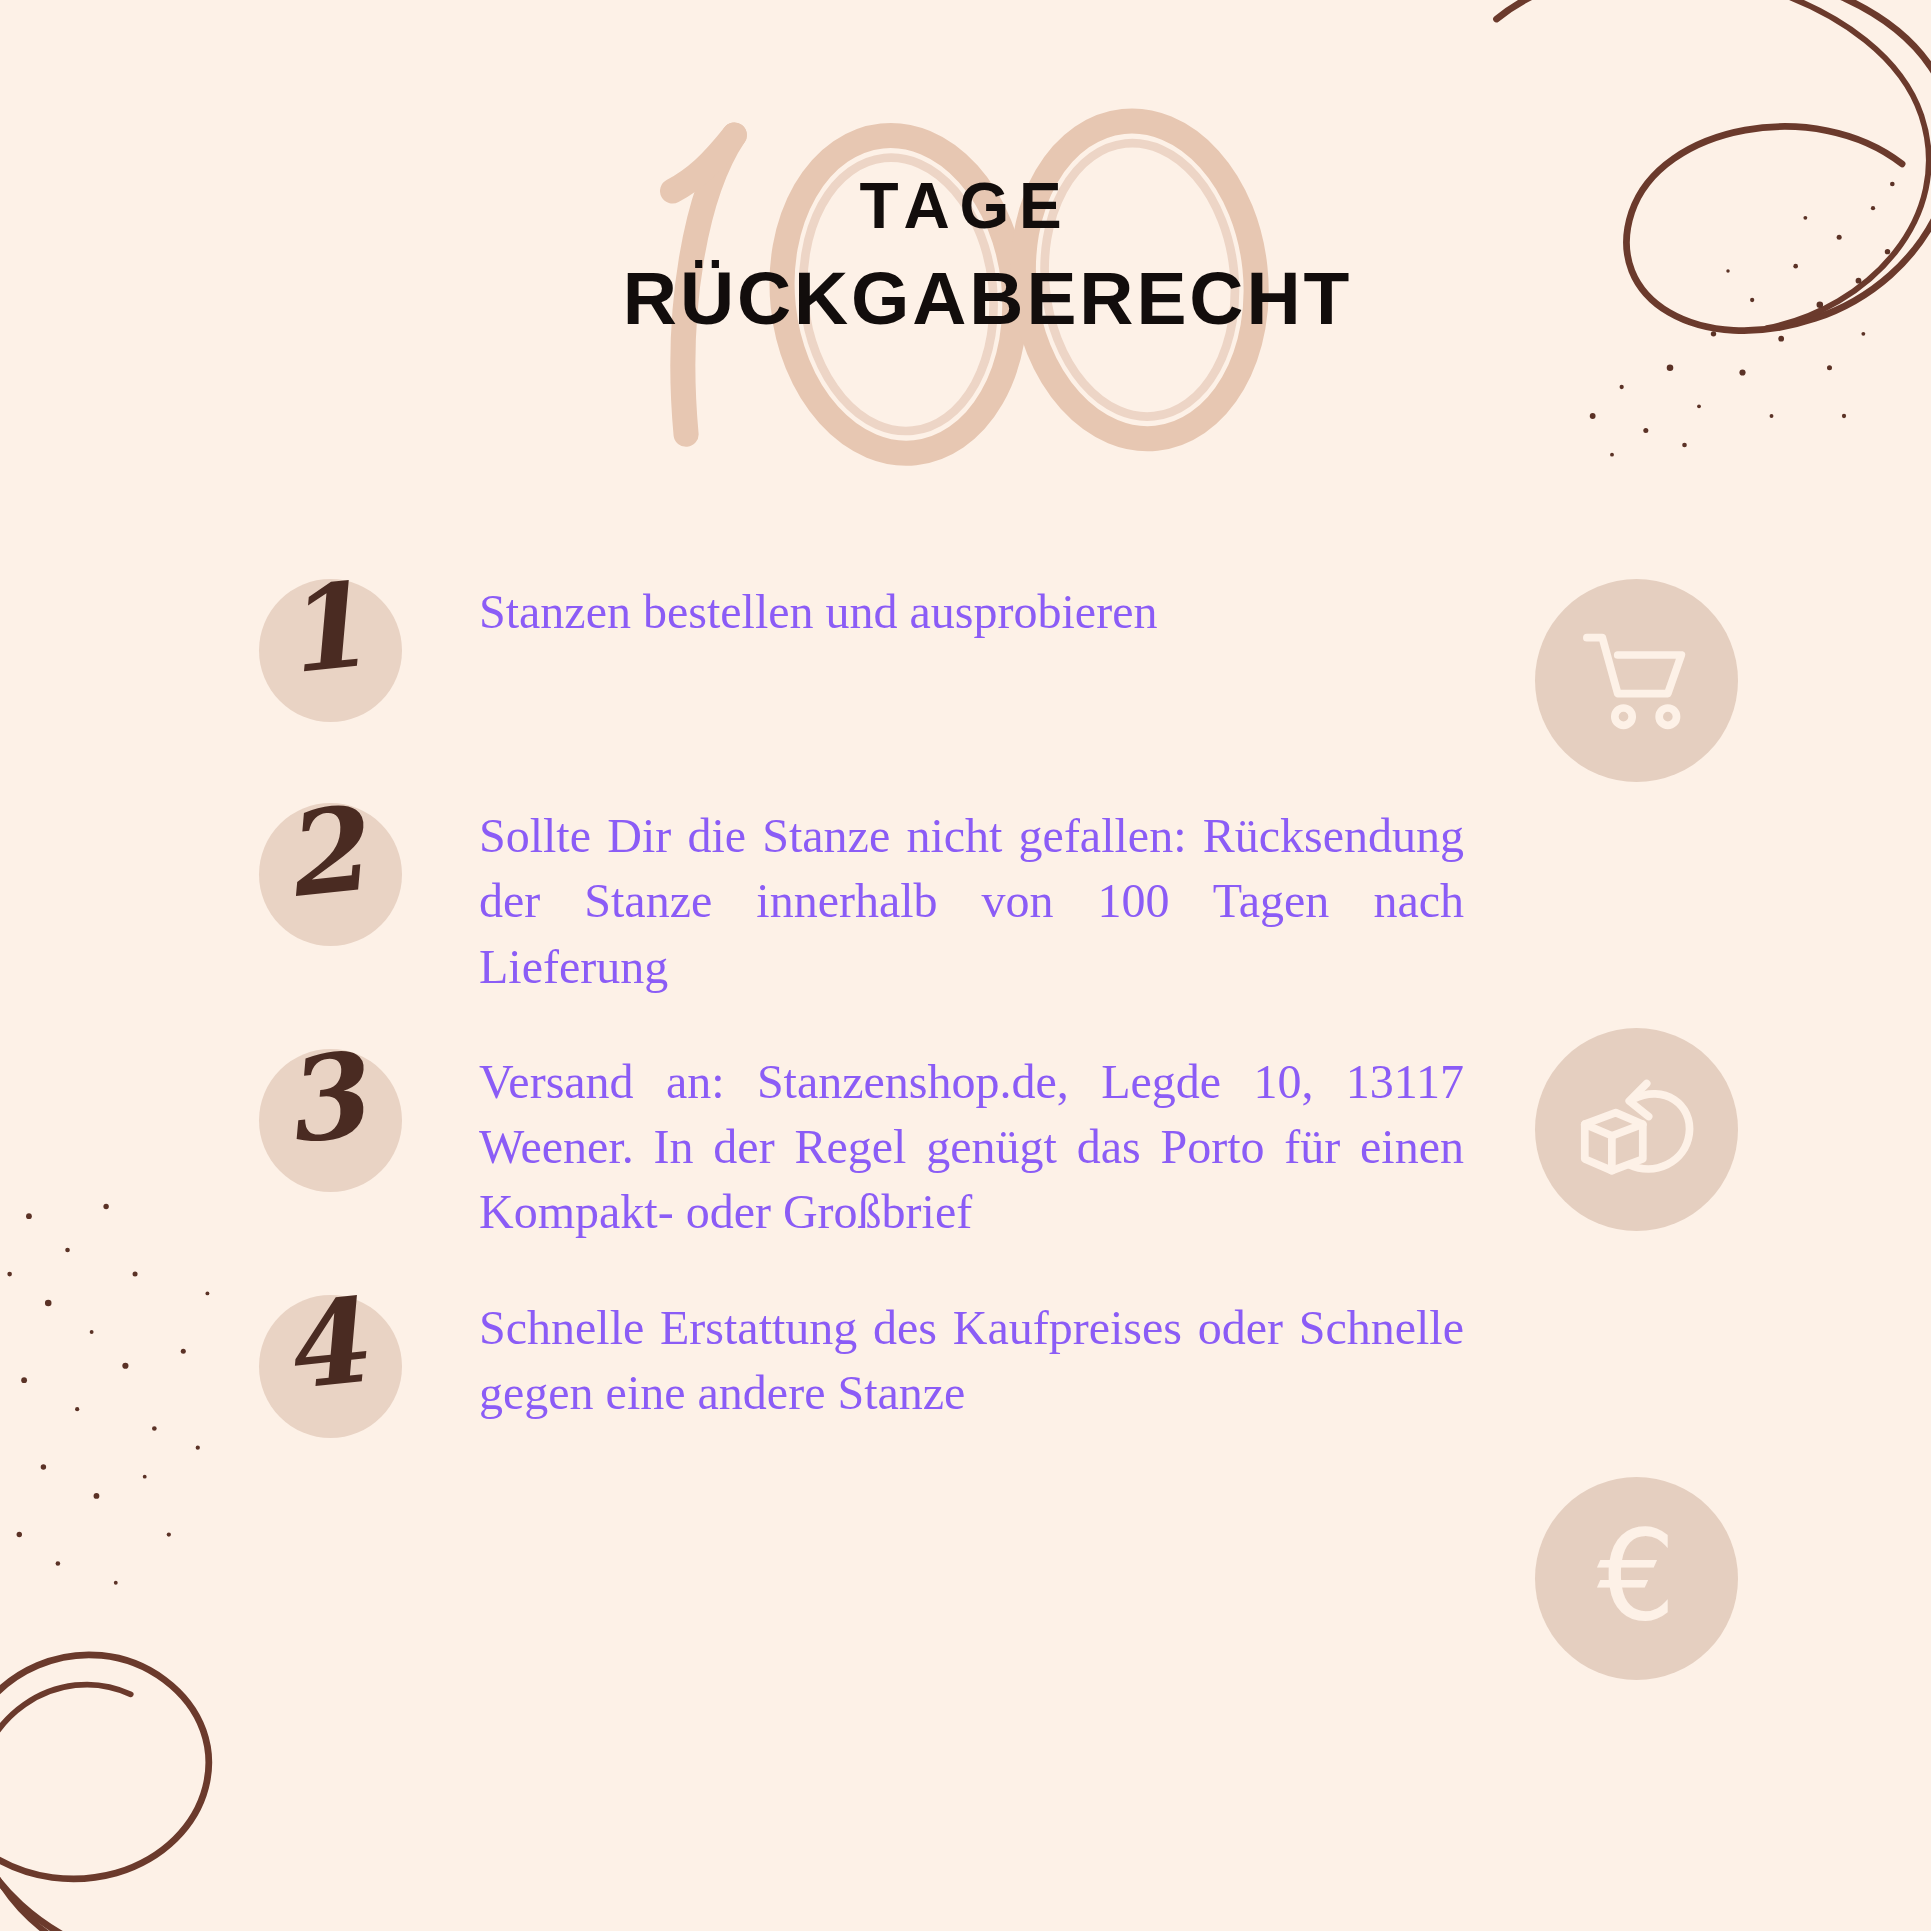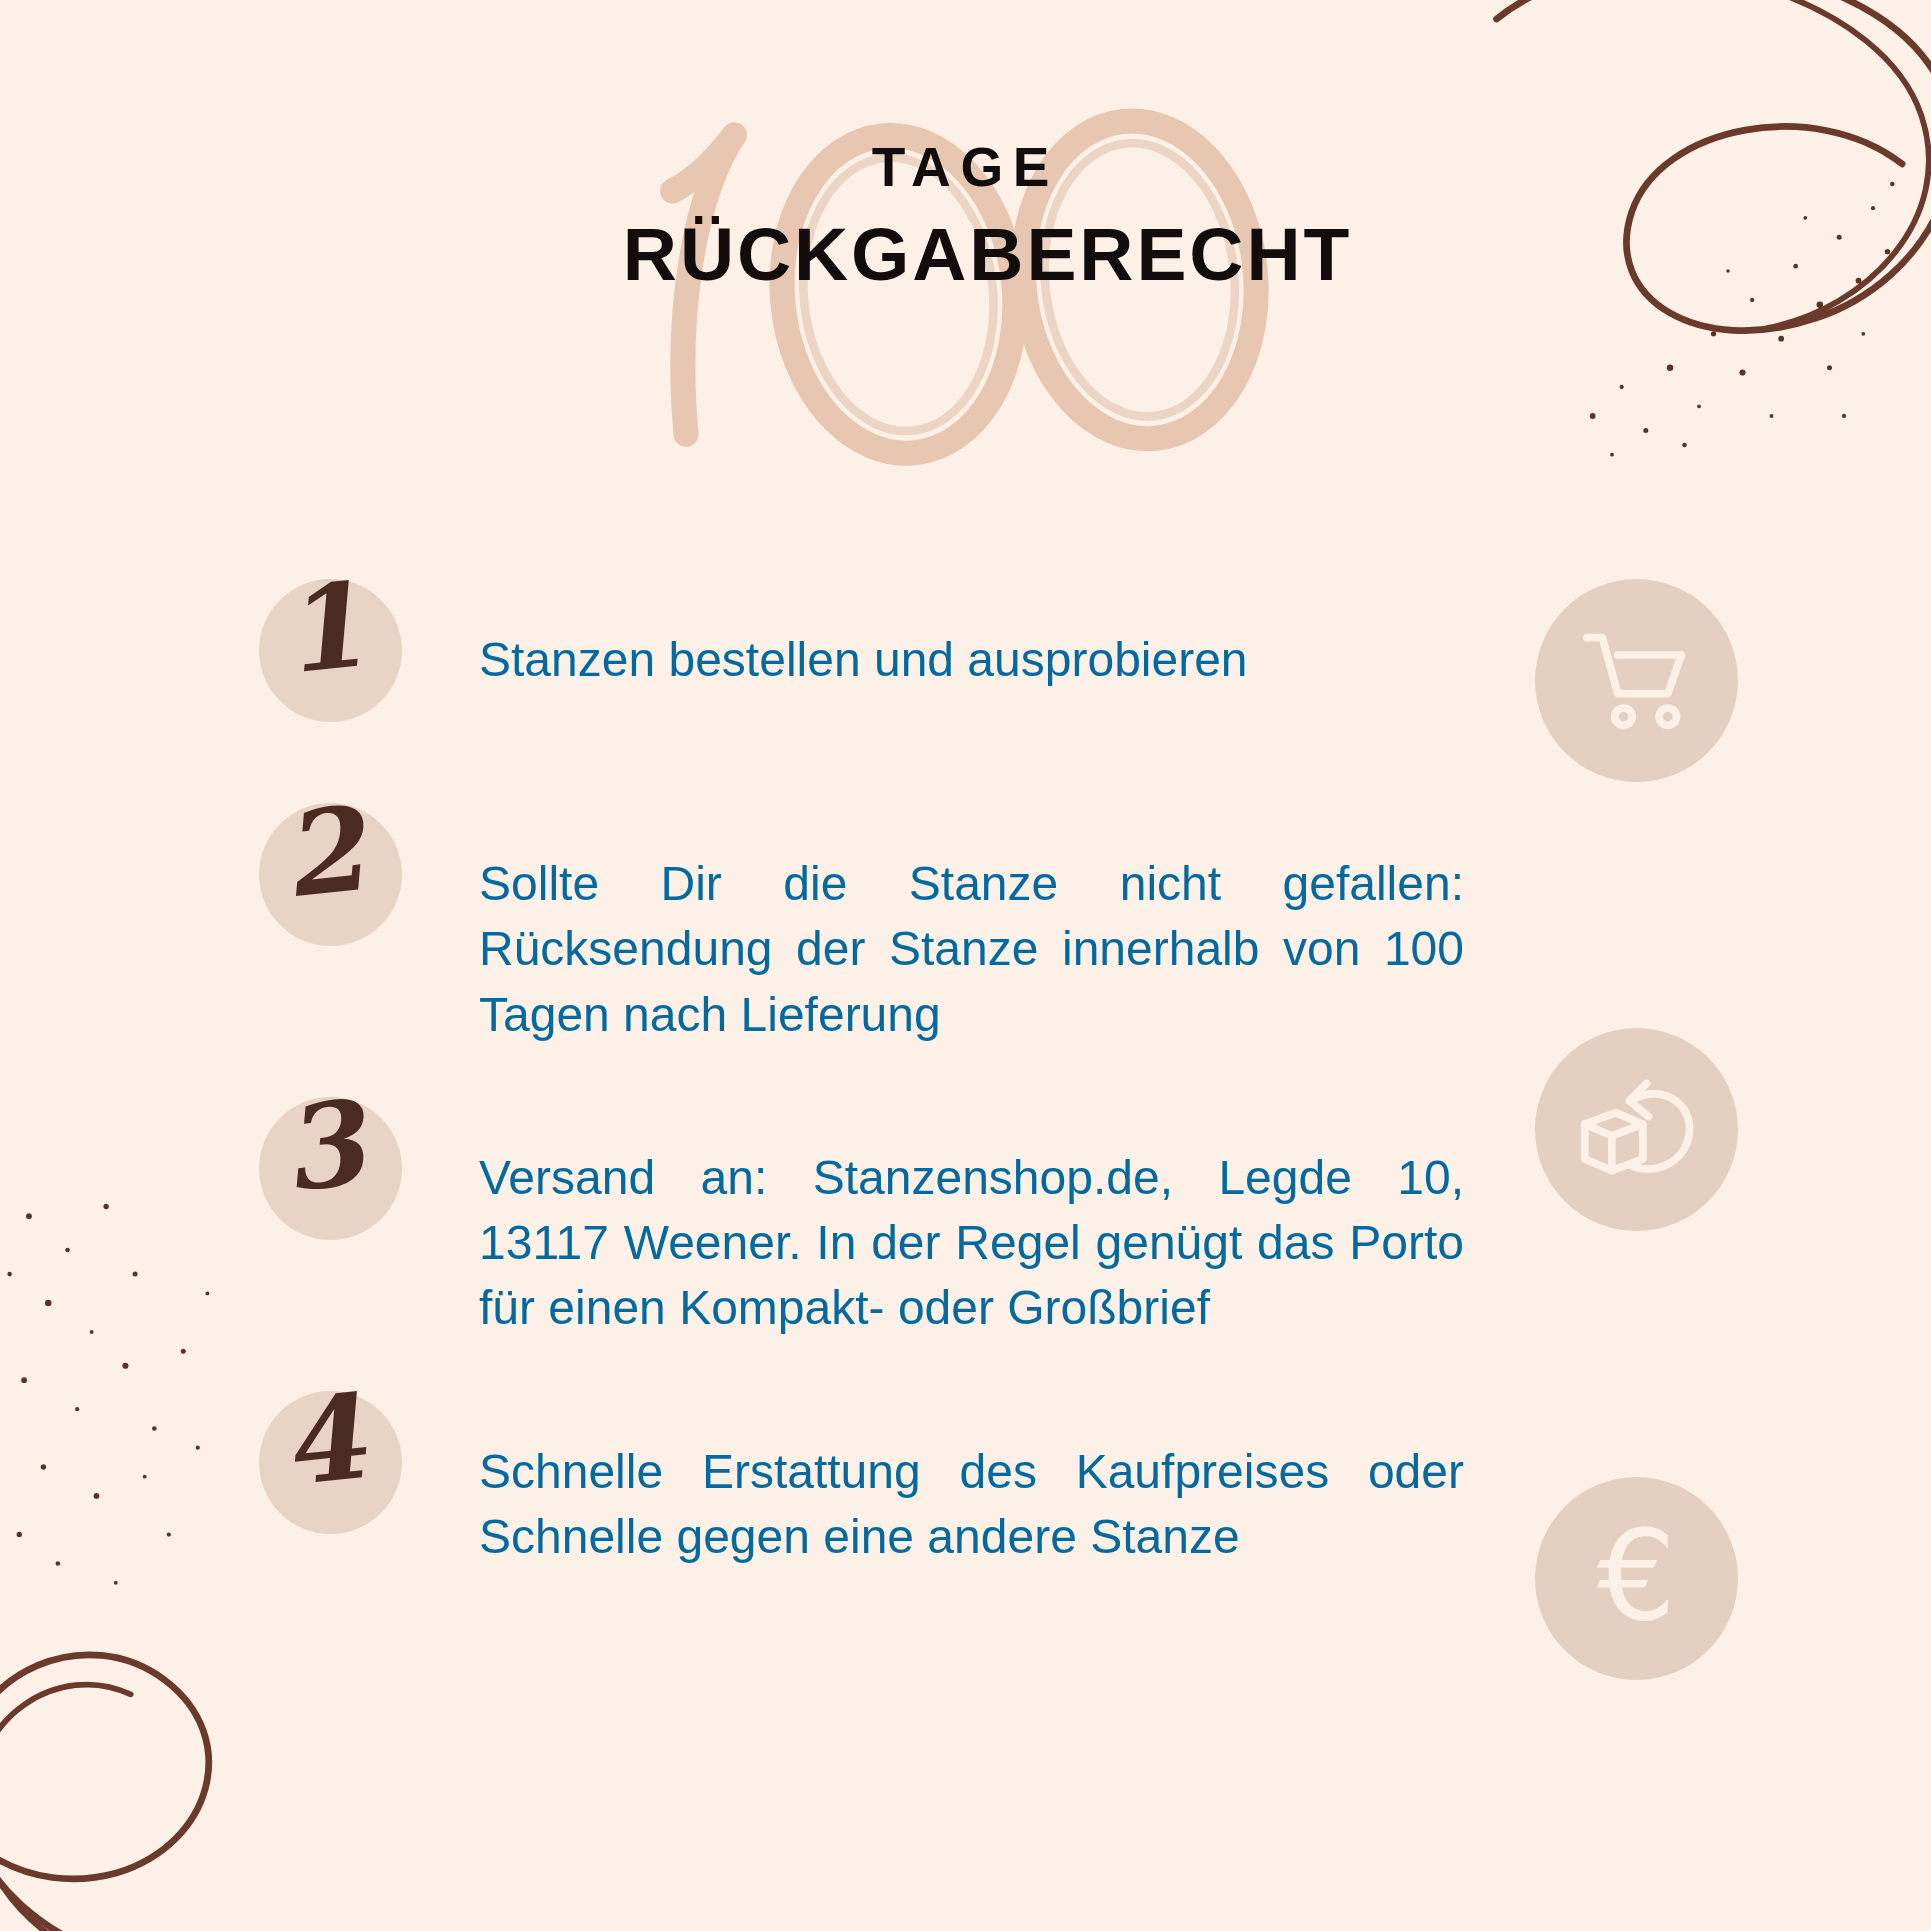--- a/index.html
+++ b/index.html
@@ -66,23 +66,23 @@
     top: 0;
     left: 0;
     width: 100%;
     text-align: center;
     color: #120d0c;
     font-weight: bold;
     letter-spacing: 3.9px;
     line-height: 1.22;
   }
   .headline-line1 {
-    font-size: 55px;
+    font-size: 64px;
     letter-spacing: 9.7px;
-    margin-top: 76px;
+    margin-top: 109px;
   }
   .headline-line2 {
     font-size: 75px;
     letter-spacing: 2.9px;
     margin-top: 7.7px;
     padding-left: 44px;
   }
 
   
   .steps {
@@ -120,25 +120,24 @@
     line-height: 1;
     left: 33px;
     top: -9.7px;
     transform: rotate(-6deg);
   }
   .step-text {
     margin-left: 77px;
     max-width: 985px;
     font-size: 48px;
     line-height: 1.36;
-    color: #0369a1;
+    color: #8b5cf6;
     text-align: justify;
     text-justify: inter-word;
-    font-family: Liberation Sans, sans-serif;
-    margin-top: 48px;
+    font-family: Liberation Serif, serif;
   }
   .step-text.single {
     text-align: left;
   }
 
   
   .icon-circle {
     position: absolute;
     width: 203px;
     height: 203px;

